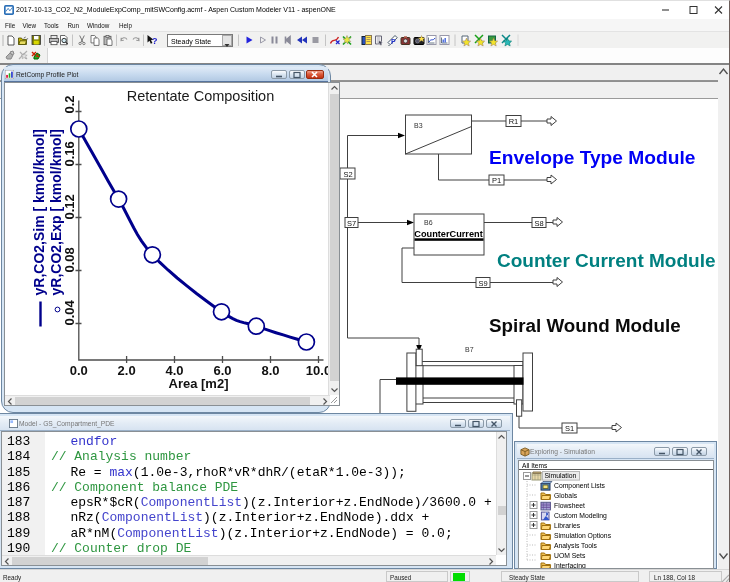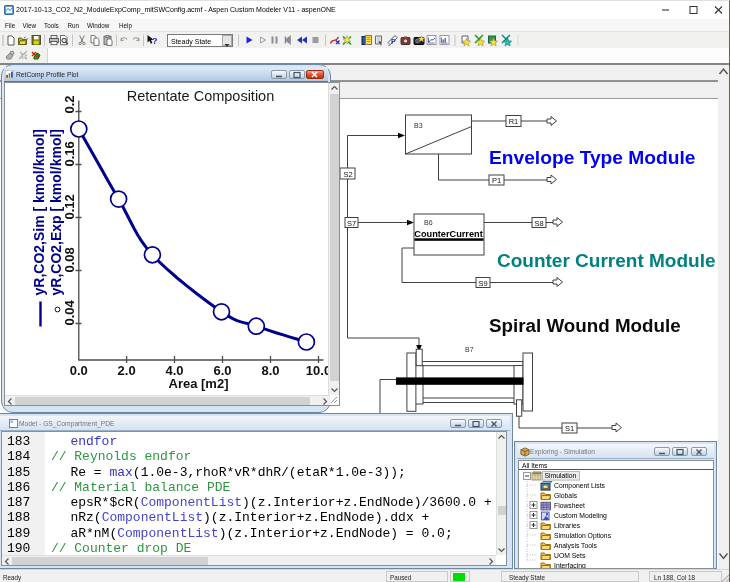--- a/index.html
+++ b/index.html
@@ -424,23 +424,23 @@
             <rect x="4" y="1.5" width="6" height="5" fill="none" stroke="#456" stroke-width="1.2"></rect>
           </svg></div>
       <div class="wbtn" style="right:8px"><svg width="14" height="8" viewBox="0 0 14 8">
             <path d="M4.5,1.5 l5,5 m0,-5 l-5,5" stroke="#456" stroke-width="1.4"></path>
           </svg></div>
     </div>
     <div class="wclient" style="left:4px;top:17px;width:506px;height:135px;overflow:hidden;">
       <div id="gutter"></div>
       <div id="code" class="abs" style="left:5px;top:2px">
 <pre>183<span class="g"></span><span class="pad"></span><span class="ck">endfor</span>
-184<span class="g"></span><span class="cg">// Reynolds endfor</span>
+184<span class="g"></span><span class="cg">// Analysis number</span>
 185<span class="g"></span><span class="pad"></span>Re = <span class="ck">max</span>(1.0e-3,rhoR*vR*dhR/(etaR*1.0e-3));
-186<span class="g"></span><span class="cg">// Material balance PDE</span>
+186<span class="g"></span><span class="cg">// Component balance PDE</span>
 187<span class="g"></span><span class="pad"></span>epsR*$cR(<span class="cb">ComponentList</span>)(z.Interior+z.EndNode)/3600.0 +
 188<span class="g"></span><span class="pad"></span>nRz(<span class="cb">ComponentList</span>)(z.Interior+z.EndNode).ddx +
 189<span class="g"></span><span class="pad"></span>aR*nM(<span class="cb">ComponentList</span>)(z.Interior+z.EndNode) = 0.0;
 190<span class="g"></span><span class="cg">// Counter drop DE</span></pre>      
         </div>
       <div class="sb" style="right:0;top:0;width:10px;height:123px;border-left:1px solid #ddd">
         <div class="sbarrow" style="left:0px;top:1px"><svg width="9" height="8" viewBox="0 0 9 8">
               <path d="M1.5,5.5 l3,-3 l3,3" stroke="#555" stroke-width="1.2" fill="none"></path>
             </svg></div>
         <div class="sbthumb" style="left:1px;top:74px;width:8px;height:9px"></div>

